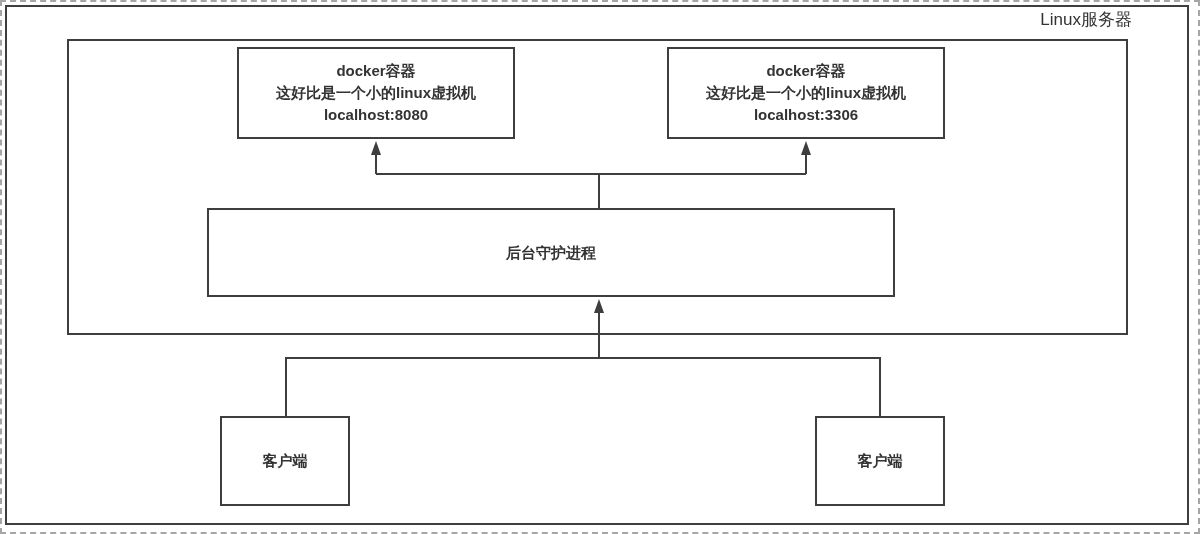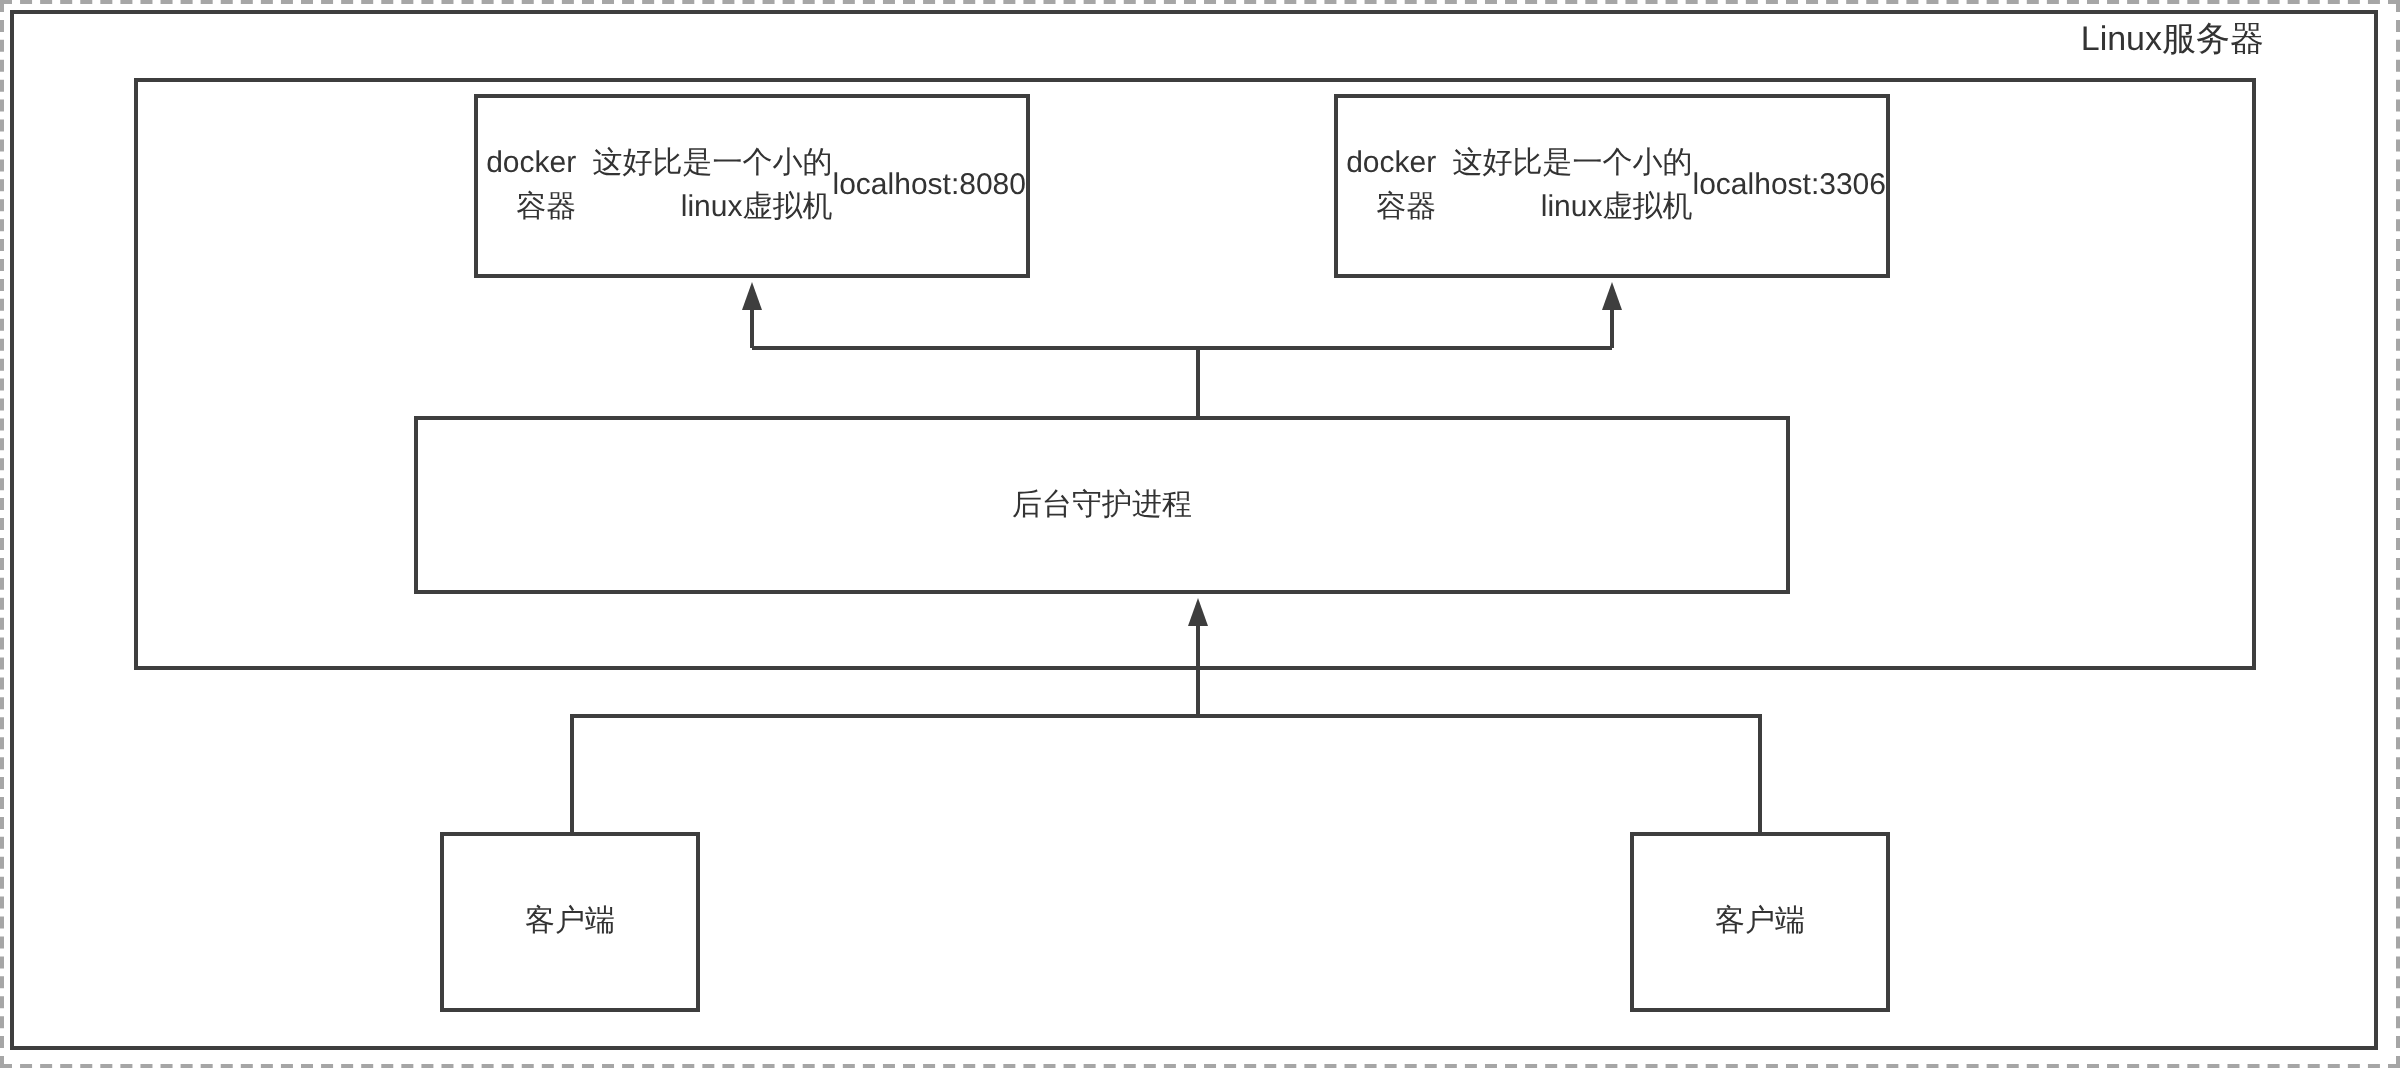--- a/index.html
+++ b/index.html
@@ -41,27 +41,29 @@
     border: 2px solid #3e3e3e;
     box-sizing: border-box;
     background: #ffffff;
   }
   .node {
     position: absolute;
     border: 2px solid #3e3e3e;
     box-sizing: border-box;
     background: #ffffff;
     display: flex;
+    flex-direction: column;
     align-items: center;
     justify-content: center;
-    text-align: right;
+    text-align: center;
     font-size: 15px;
     line-height: 22px;
     color: #333333;
     z-index: 2;
+    font-weight: bold;
   }
   .docker-left  { left: 235px; top: 45px;  width: 278px; height: 92px; }
   .docker-right { left: 665px; top: 45px;  width: 278px; height: 92px; }
   .daemon       { left: 205px; top: 206px; width: 688px; height: 89px; }
   .client-left  { left: 218px; top: 414px; width: 130px; height: 90px; }
   .client-right { left: 813px; top: 414px; width: 130px; height: 90px; }
   .connectors {
     position: absolute;
     left: 0; top: 0;
     width: 1200px; height: 534px;

